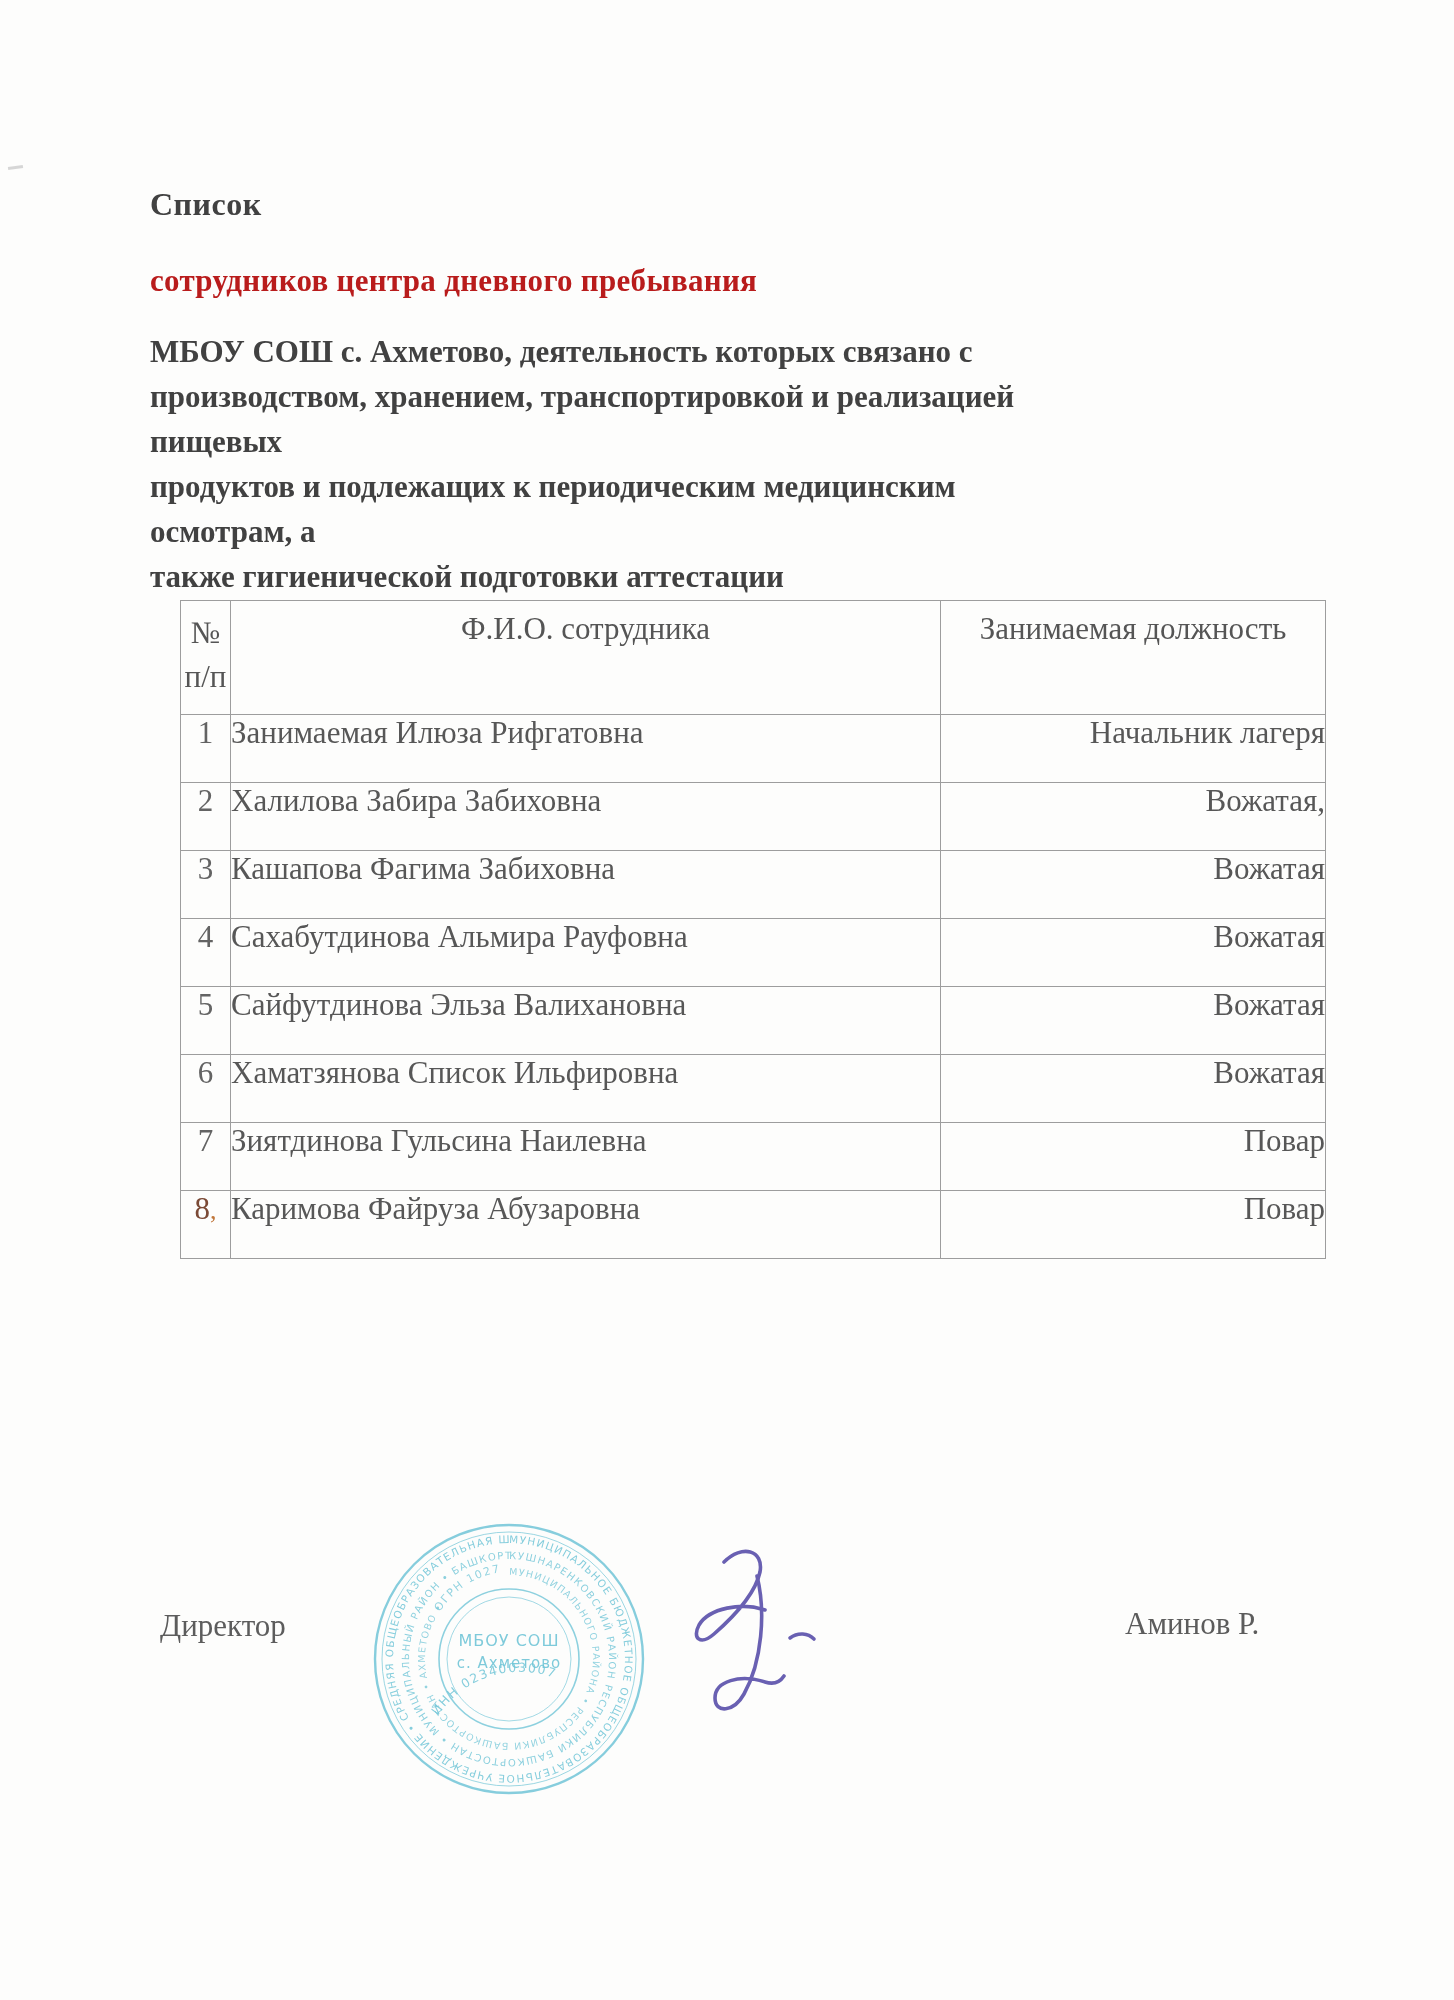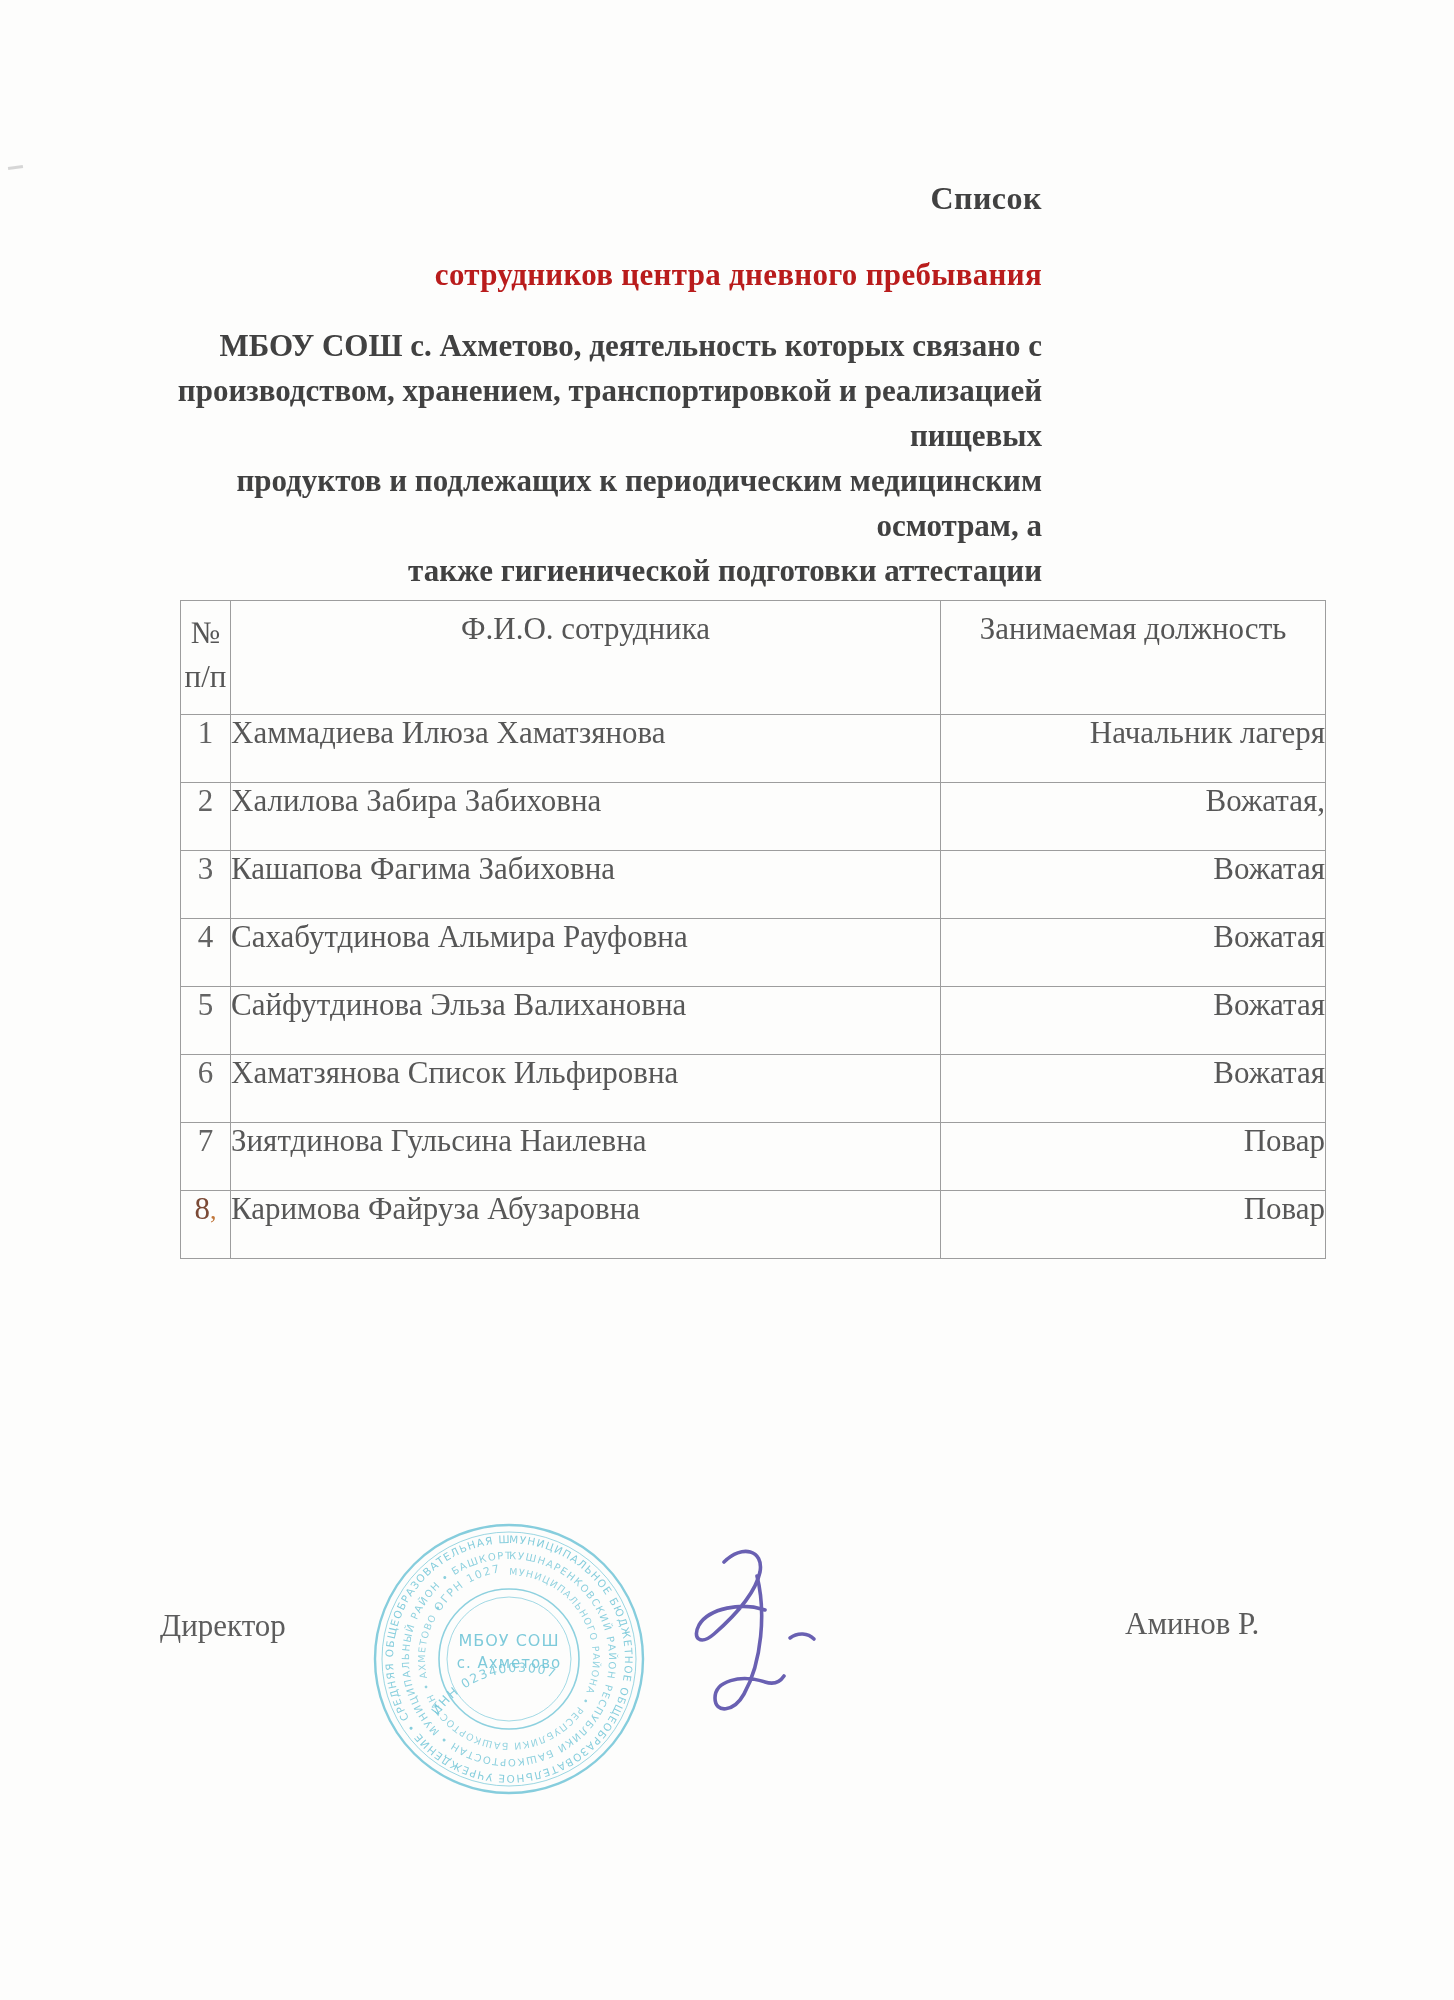--- a/index.html
+++ b/index.html
@@ -11,22 +11,22 @@
     font-family:"Liberation Serif", serif;
     color:#4a4a4a;
     overflow:hidden;
   }
   .scan-dash {
     position:absolute; left:8px; top:166px;
     width:15px; height:3px; background:#bdbdbd;
     opacity:.6; transform:rotate(-8deg);
   }
   .heading-block {
-    position:absolute; left:150px; top:180px; width:892px;
-    text-align:right;
+    position:absolute; left:150px; top:186px; width:892px;
+    text-align:left;
   }
   .doc-title {
     font-size:32px; font-weight:bold; color:#414141;
     letter-spacing:.5px;
   }
   .doc-subtitle {
     margin-top:40px;
     font-size:31px; font-weight:bold; color:#b91c1c;
     letter-spacing:.3px;
   }
@@ -108,21 +108,21 @@
           <div class="hline">№</div>
           <div class="hline">п/п</div>
         </th>
         <th class="cell-head">Ф.И.О. сотрудника</th>
         <th class="cell-head">Занимаемая должность</th>
       </tr>
     </thead>
     <tbody>
       <tr>
         <td class="cell-num">1</td>
-        <td class="cell-name">Хаммадиева Илюза Хаматзянова</td>
+        <td class="cell-name">Занимаемая Илюза Рифгатовна</td>
         <td class="cell-pos">Начальник лагеря</td>
       </tr>
       <tr>
         <td class="cell-num">2</td>
         <td class="cell-name">Халилова Забира Забиховна</td>
         <td class="cell-pos">Вожатая,</td>
       </tr>
       <tr>
         <td class="cell-num">3</td>
         <td class="cell-name">Кашапова  Фагима Забиховна</td>

